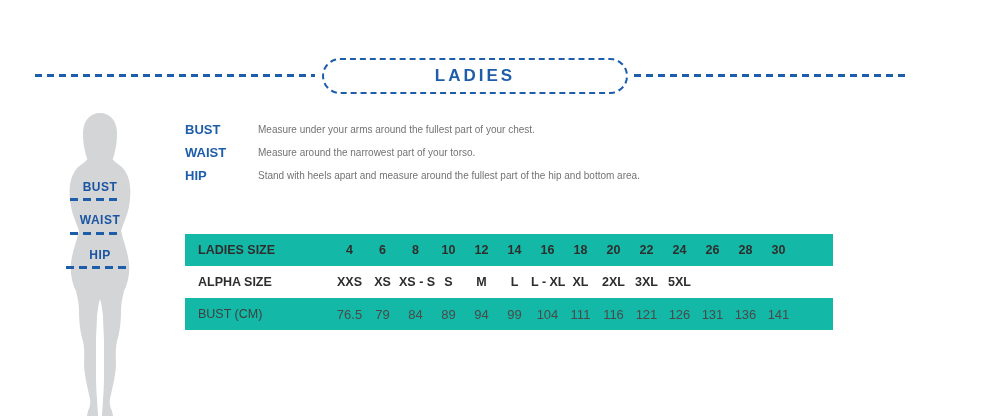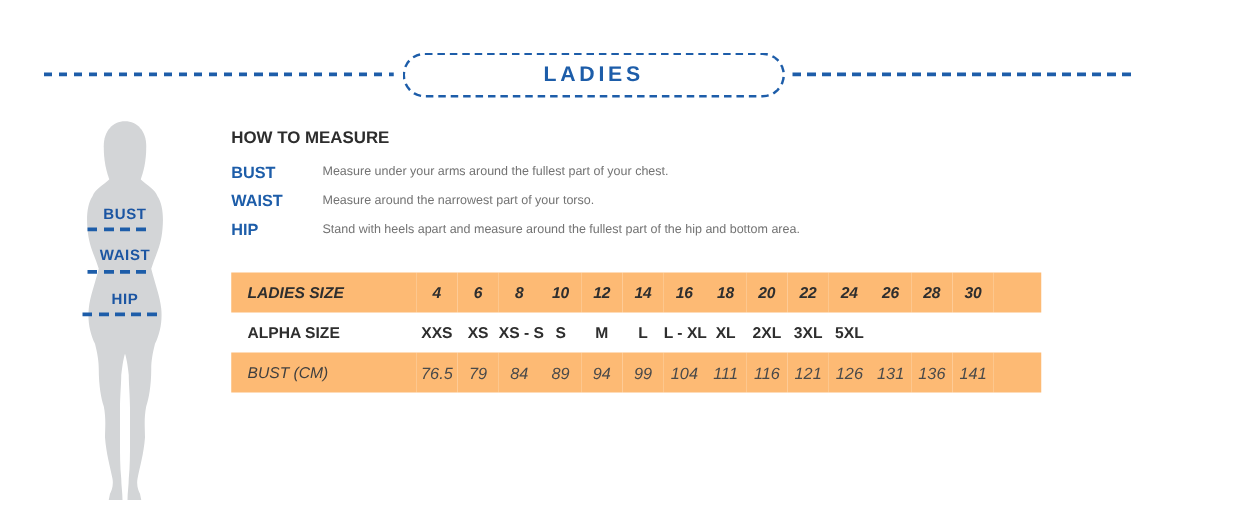--- a/index.html
+++ b/index.html
@@ -2,21 +2,21 @@
 <html><head>
 <meta charset="utf-8">
 <style>
   * { margin:0; padding:0; box-sizing:border-box; }
   html,body { background:#ffffff; }
   body {
     width:1000px; height:418px;
     font-family:"Liberation Sans", sans-serif;
     position:relative; overflow:hidden;
   }
-  .page { position:absolute; inset:0; }
+  .page { position:absolute; inset:0;margin-top:16px; }
 
   
   .dash-h {
     position:absolute; height:3px;
     background:repeating-linear-gradient(to right,#1d5da9 0 7px,transparent 7px 12px);
   }
   .dash-left  { left:35px;  top:58px; width:280px; }
   .dash-right { left:634px; top:58px; width:272px; }
   .title-pill {
     position:absolute; left:322px; top:42px; width:306px; height:36px;
@@ -52,21 +52,21 @@
   .measure-term { width:73px; color:#1d5da9; font-weight:bold; font-size:13px; }
   .measure-desc { color:#737373; font-size:10px; }
 
   
   .size-table-wrap { position:absolute; left:185px; top:218px; }
   table.size-table { border-collapse:collapse; table-layout:fixed; width:648px; }
   table.size-table td {
     height:32px; text-align:center; vertical-align:middle;
     font-size:13px; color:#4a4a4a; white-space:nowrap;
   }
-  table.size-table tr.shaded { background:#fdba74;font-style:italic; }
+  table.size-table tr.shaded { background:#14b8a6; }
   table.size-table tr.hdr td { font-weight:bold; font-size:12.5px; color:#2e2e2e; }
   table.size-table td.lbl { text-align:left; padding-left:13px; font-size:12.5px; }
   table.size-table tr:not(.hdr) td.lbl { color:#3f3f3f; }
 </style>
 </head>
 <body>
 
 <div class="page">
 
   <div class="dash-h dash-left"></div>
@@ -119,21 +119,20 @@
     </svg>
     <div class="measure-label lbl-bust">BUST</div>
     <div class="measure-line line-bust"></div>
     <div class="measure-label lbl-waist">WAIST</div>
     <div class="measure-line line-waist"></div>
     <div class="measure-label lbl-hip">HIP</div>
     <div class="measure-line line-hip"></div>
   </div>
 
   <div class="measure-section">
-    <div class="measure-title">HOW TO MEASURE</div>
     <div class="measure-row">
       <span class="measure-term">BUST</span>
       <span class="measure-desc">Measure under your arms around the fullest part of your chest.</span>
     </div>
     <div class="measure-row">
       <span class="measure-term">WAIST</span>
       <span class="measure-desc">Measure around the narrowest part of your torso.</span>
     </div>
     <div class="measure-row">
       <span class="measure-term">HIP</span>

